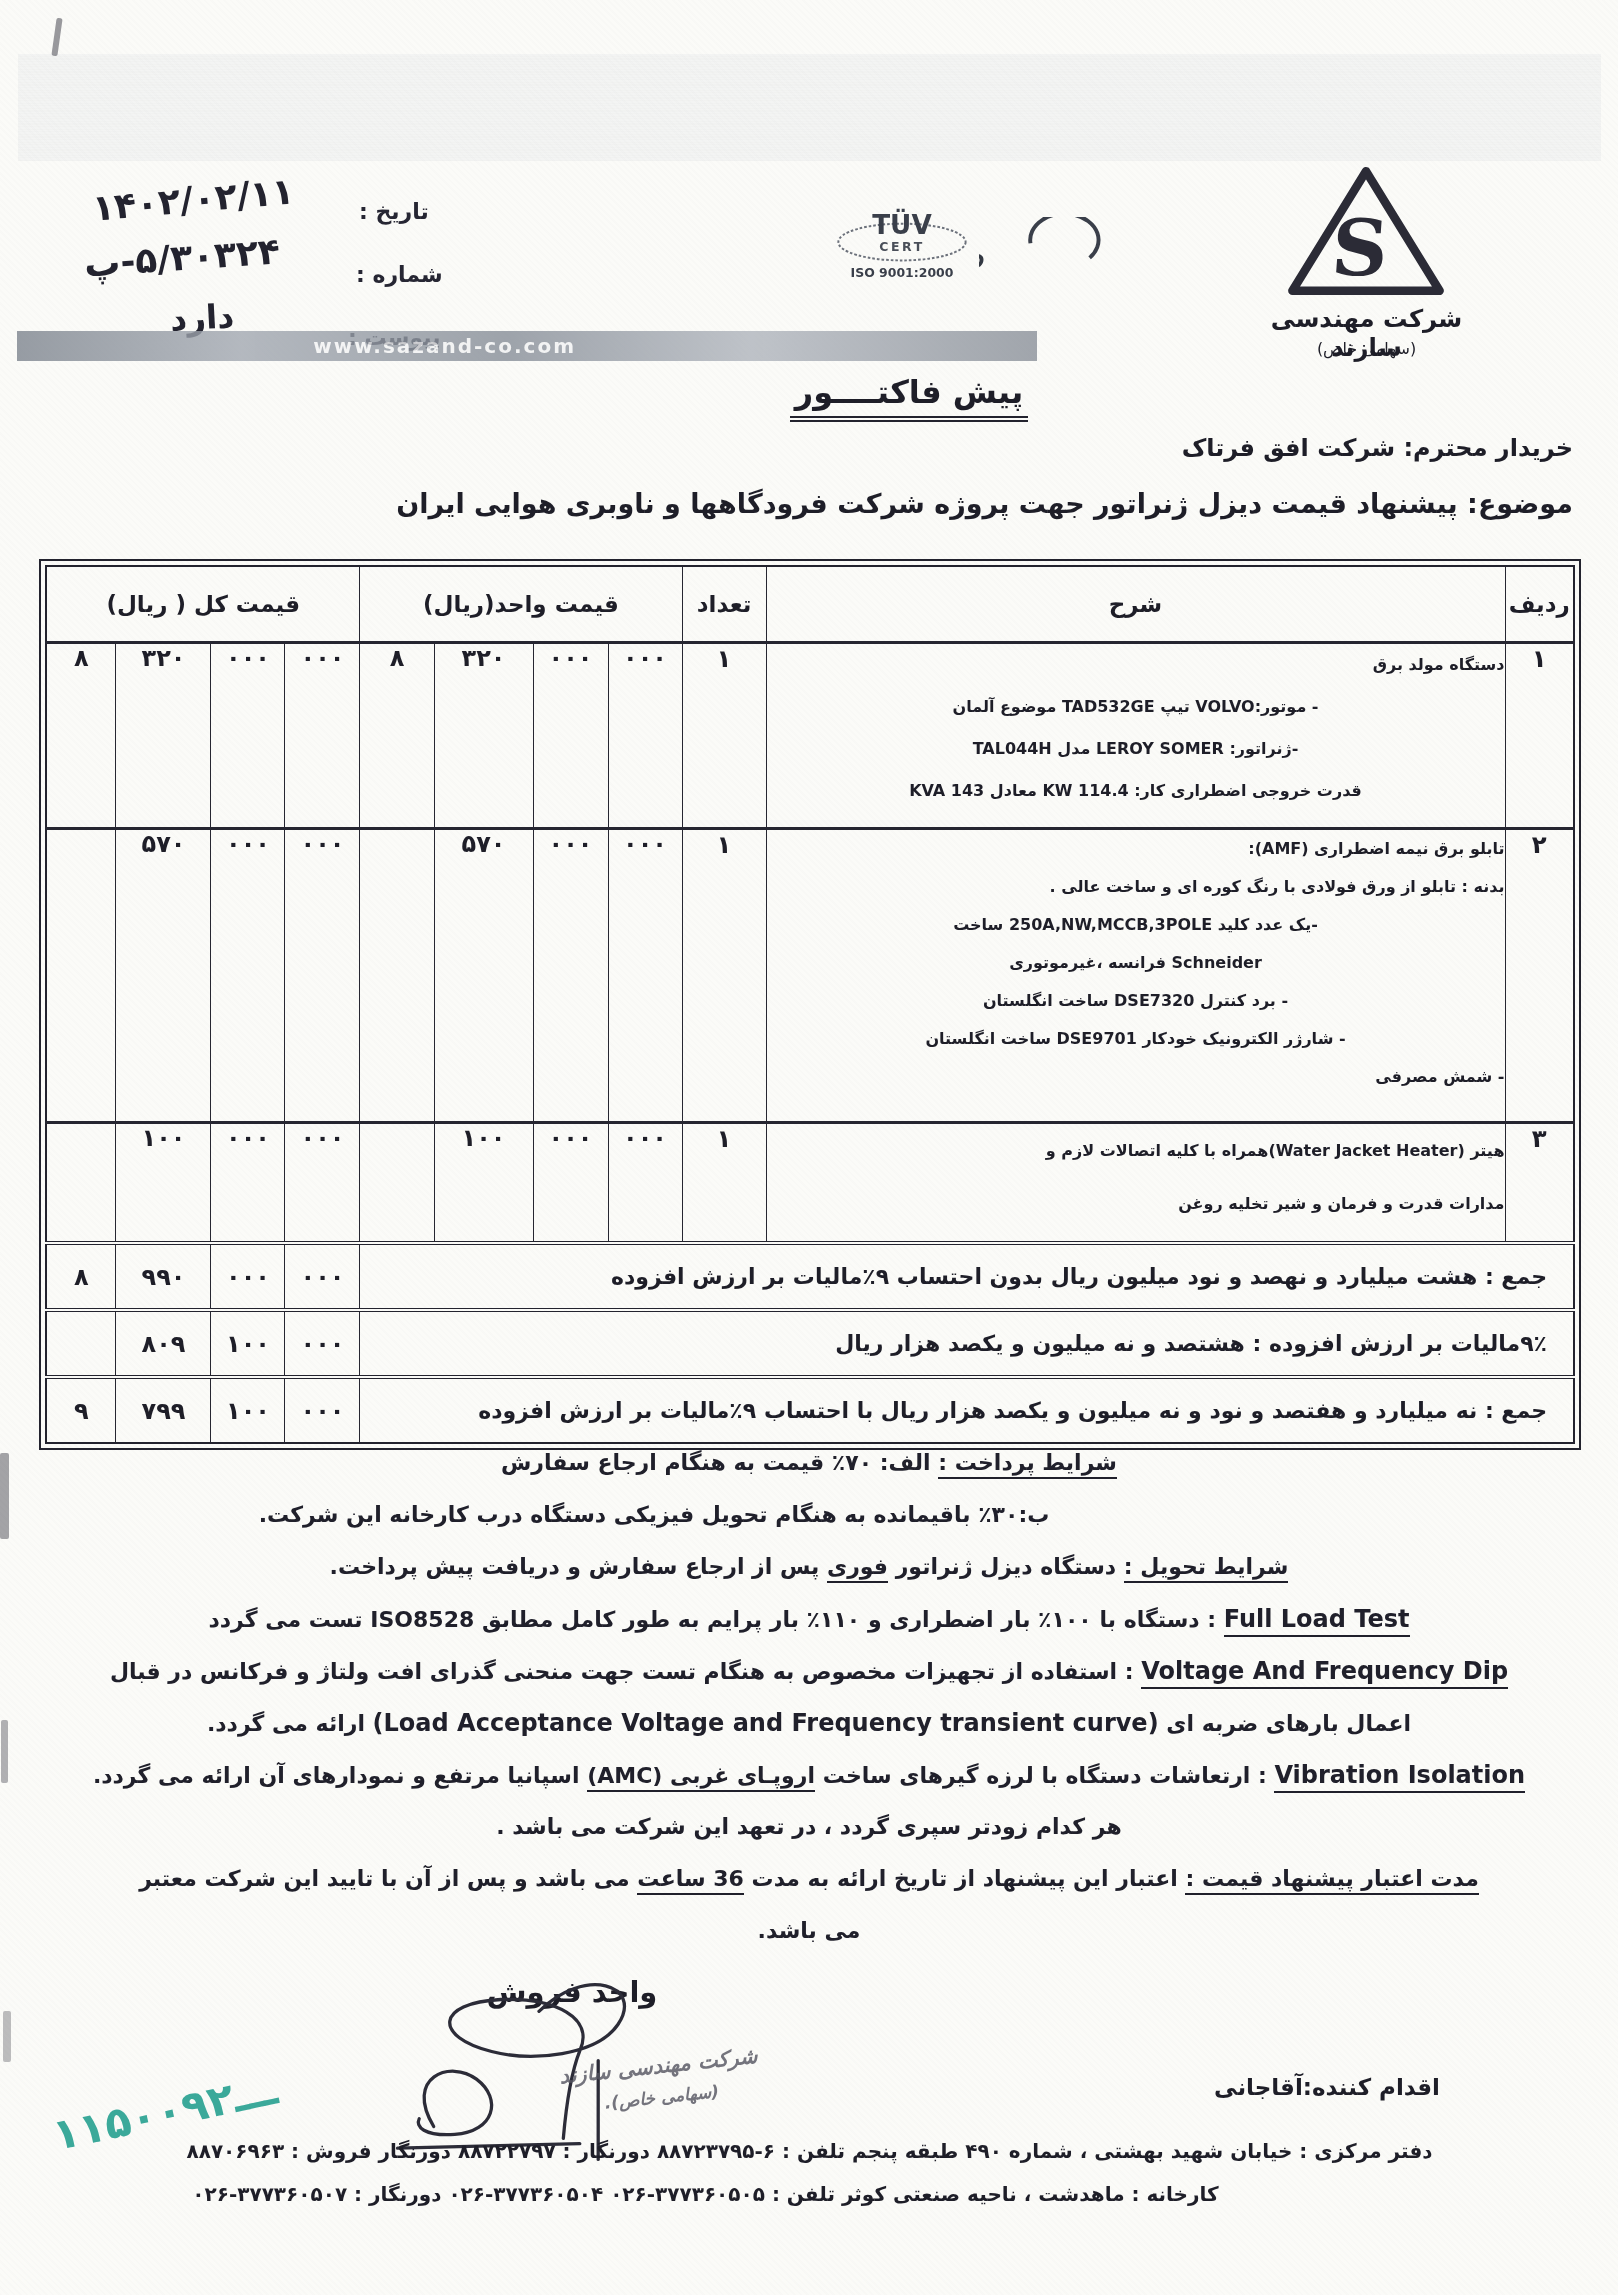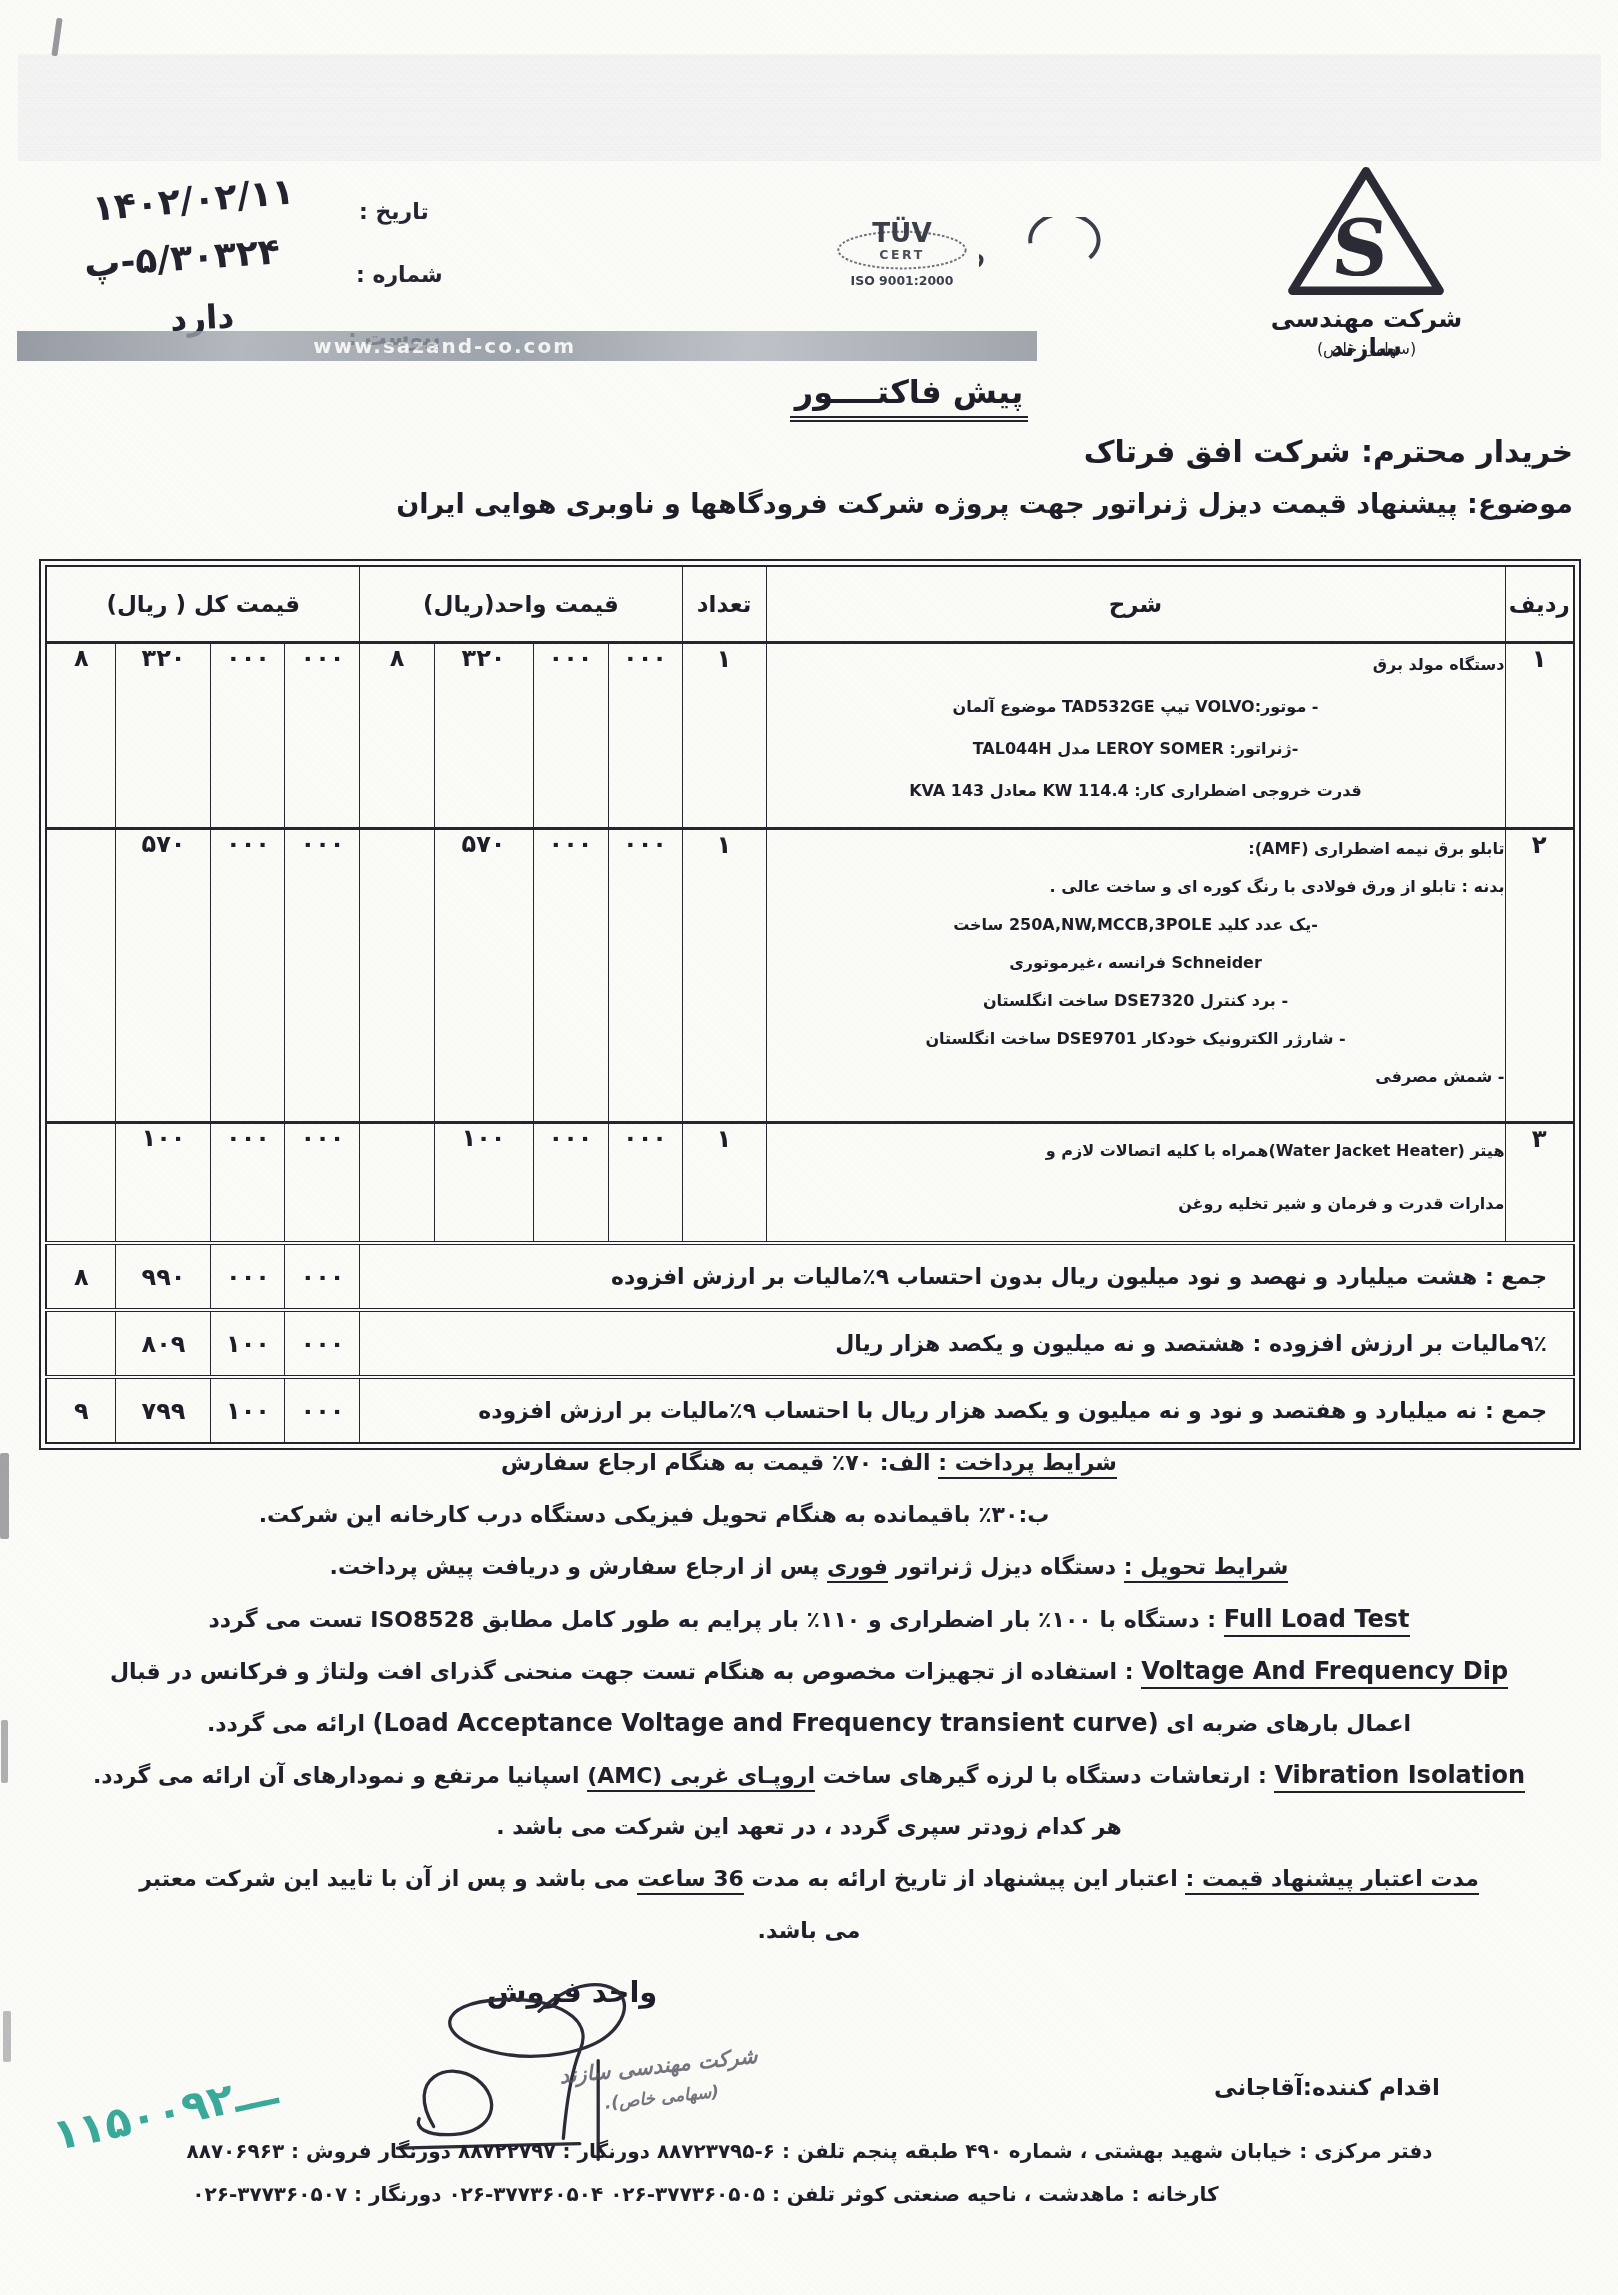--- a/index.html
+++ b/index.html
@@ -24,26 +24,26 @@
   .em3{left:2.6px;top:2011px;width:8px;height:51px;opacity:.32;}
   .em4{left:54px;top:18.4px;width:6px;height:38px;opacity:.5;transform:rotate(8deg);}
   
   .lh-label{position:absolute;font-size:22px;font-weight:bold;color:#262633;}
   .lh-value{position:absolute;font-size:36px;font-weight:bold;color:#23232f;white-space:nowrap;}
   .logo-wrap{position:absolute;left:1283px;top:162px;width:166px;height:138px;}
   .company-name{position:absolute;left:1251px;top:304px;width:231px;text-align:center;
     font-size:24.4px;font-weight:bold;}
   .company-type{position:absolute;left:1251px;top:339px;width:231px;text-align:center;
     font-size:16px;font-weight:normal;}
-  .cert1{position:absolute;left:833px;top:212px;width:138px;height:82px;}
+  .cert1{position:absolute;left:833px;top:204px;width:138px;height:82px;}
   .cert2{position:absolute;left:979px;top:217px;width:122px;height:69px;}
   
   .doc-title{position:absolute;left:751px;top:373px;width:316px;text-align:center;}
   .doc-title span{font-size:32px;font-weight:bold;border-bottom:6.6px double #23232e;padding:0 5.3px 5.3px 5.3px;}
-  .buyer-line{position:absolute;right:46px;top:434px;font-size:30px;font-weight:bold;}
+  .buyer-line{position:absolute;right:46px;top:434px;font-size:24px;font-weight:bold;}
   .subject-line{position:absolute;right:46px;top:488px;font-size:27px;font-weight:bold;}
   
   table.inv{position:absolute;top:565px;right:44px;width:1527px;border-collapse:collapse;
     table-layout:fixed;border:2.6px solid #23232e;outline:2px solid #23232e;outline-offset:4px;
     background:transparent;}
   table.inv td{border:1.3px solid #262631;padding:0;vertical-align:top;}
   tr.head td{height:74px;vertical-align:middle;text-align:center;font-size:23px;font-weight:bold;
     border-bottom-width:3.3px;}
   td.bL4{border-left-width:3.3px;}
   tr.item td{border-bottom-width:3.3px;}

